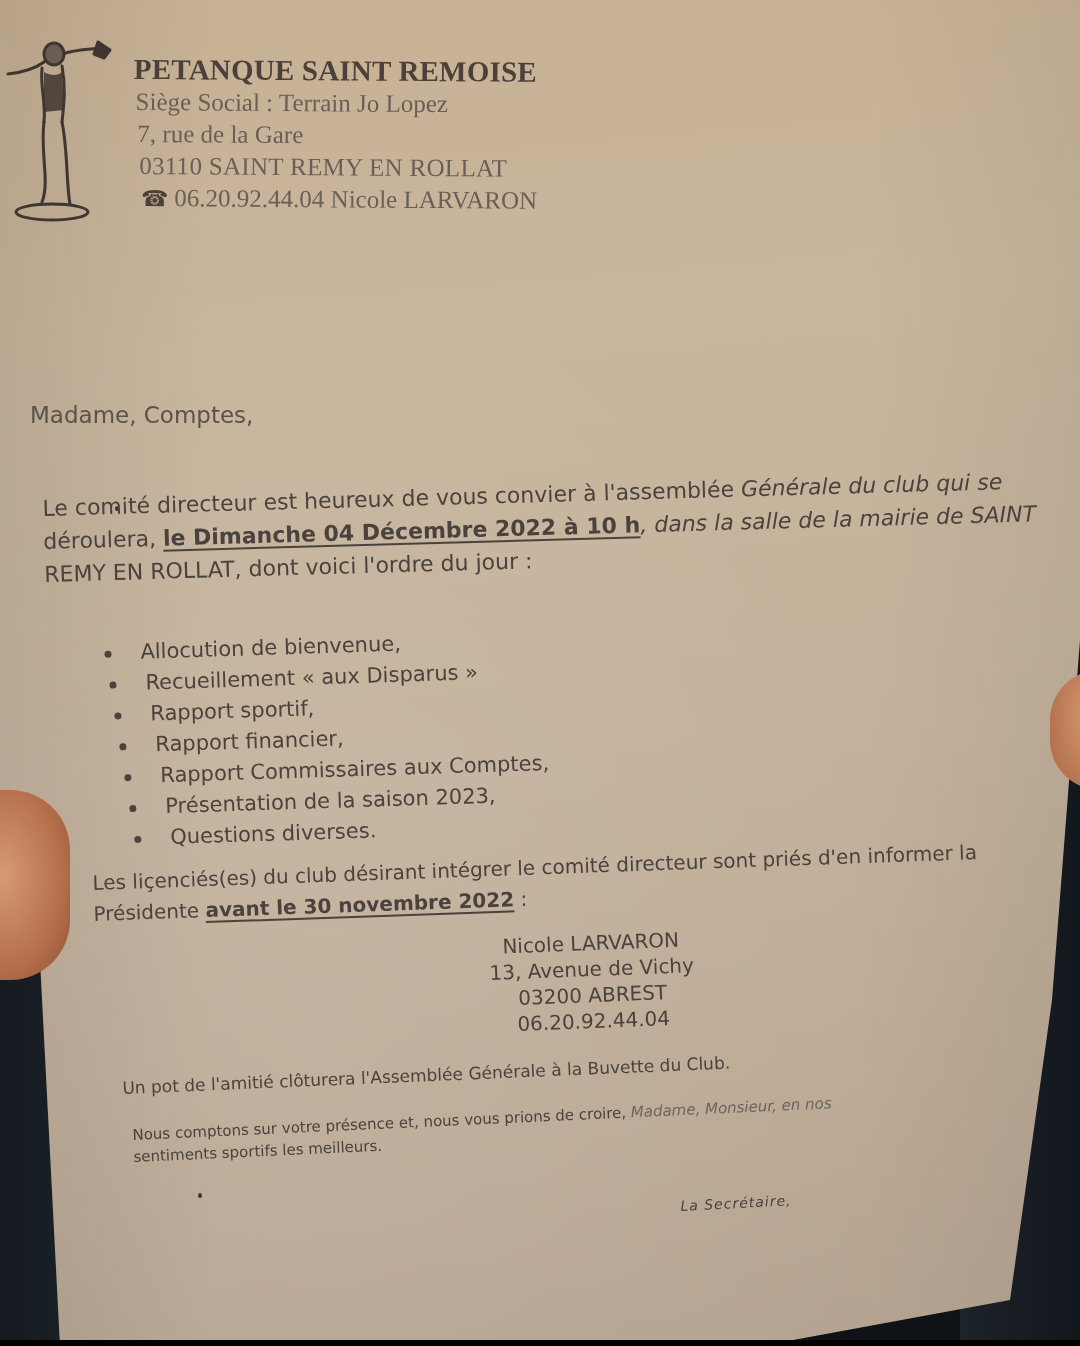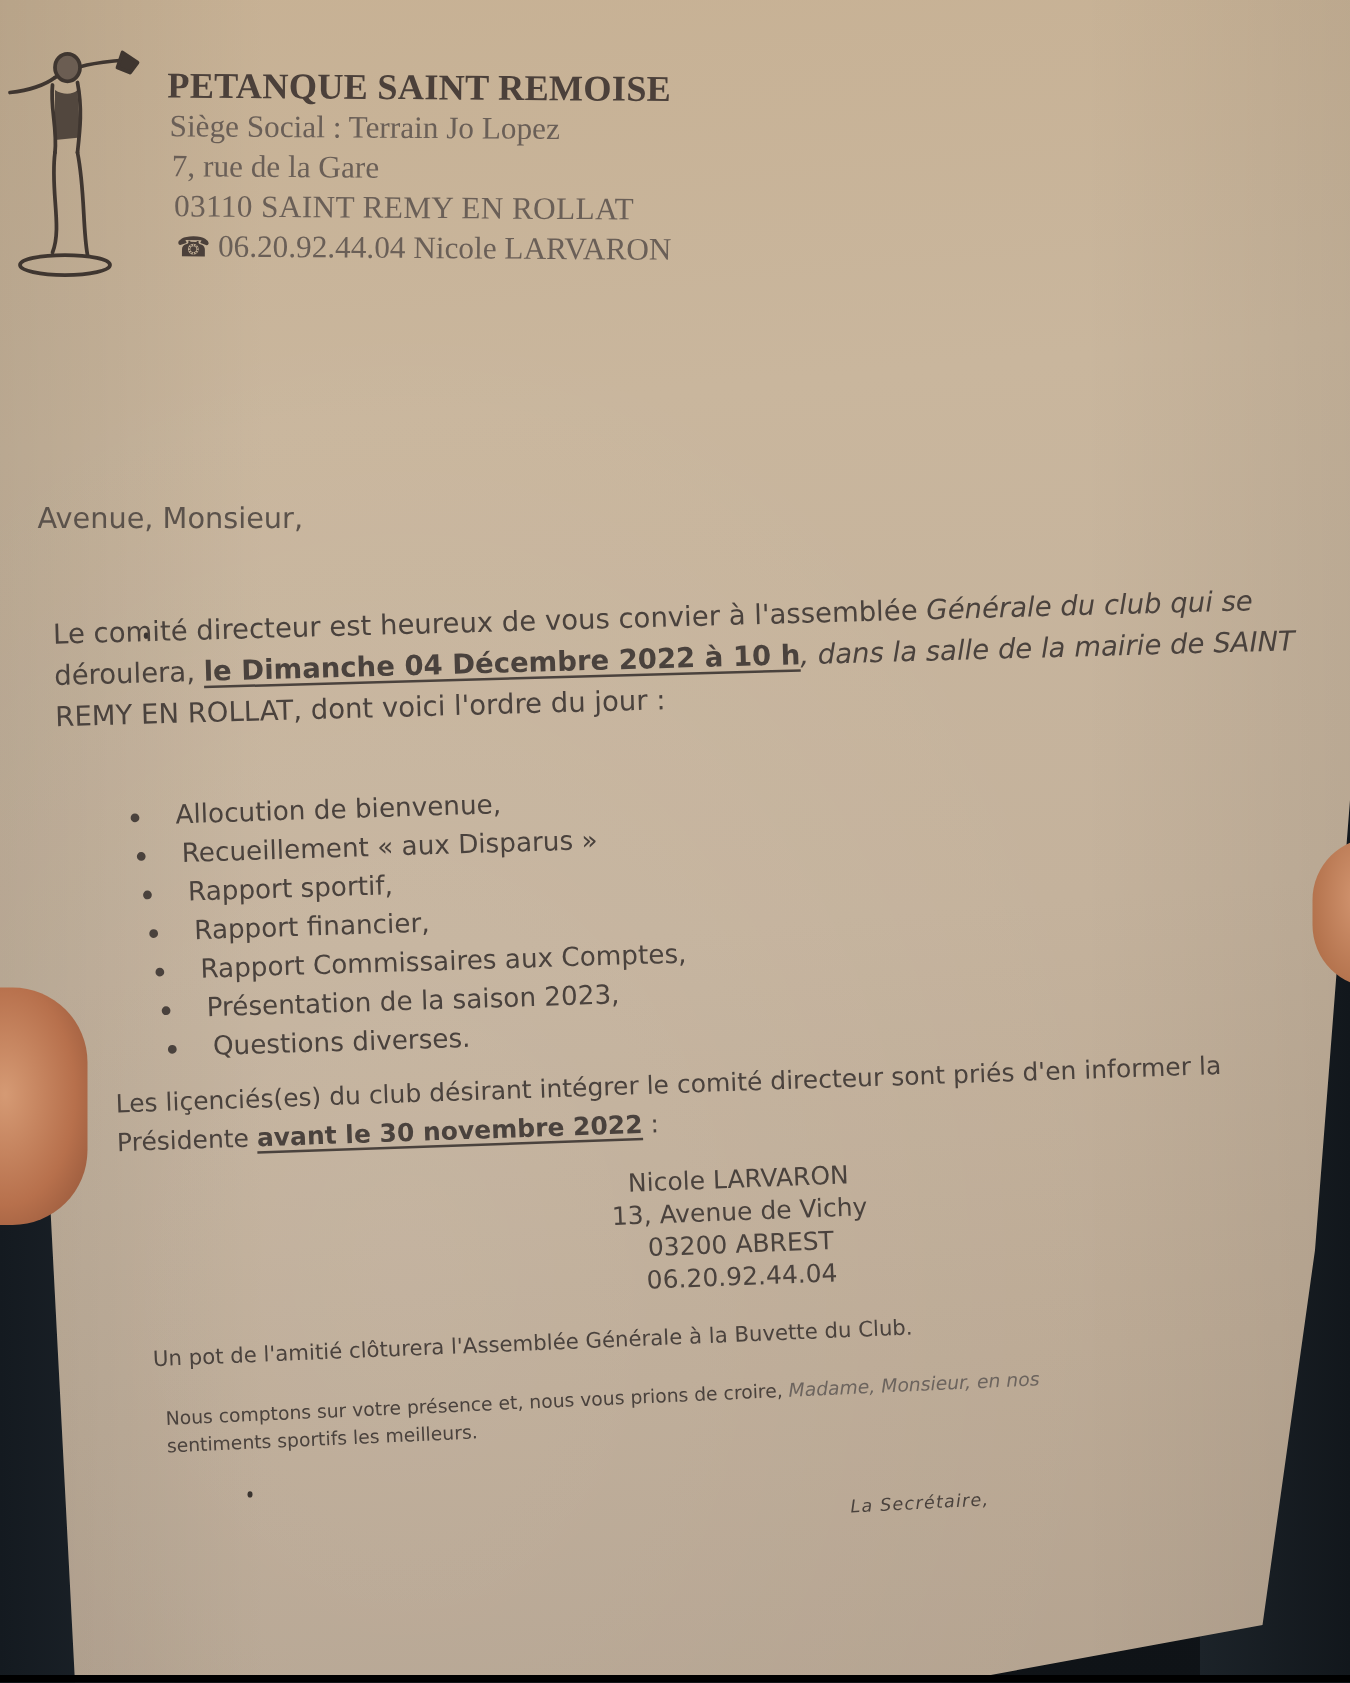--- a/index.html
+++ b/index.html
@@ -179,21 +179,21 @@
   <div class="letterhead">
     <div class="lh-title">PETANQUE SAINT REMOISE</div>
     <div class="lh-line l1">Siège Social : Terrain  Jo  Lopez</div>
     <div class="lh-line l2">7, rue de la Gare</div>
     <div class="lh-line l3">03110  SAINT REMY EN ROLLAT</div>
     <div class="lh-line l4">
       <span class="phone-icon">☎</span><span>06.20.92.44.04 Nicole LARVARON</span>
     </div>
   </div>
 
-  <div class="body-text salutation">Avenue, Monsieur,</div>
+  <div class="body-text salutation">Madame, Comptes,</div>
 
   <div class="dot-mark2"></div>
 
   <div class="body-text para1">
     <div class="p-line">
       <span>Le comité directeur est heureux  de vous convier à l'assemblée  </span><span class="italic">Générale du club qui se</span>
     </div>
     <div class="p-line">
       <span>déroulera, </span><span class="u-strong">le Dimanche 04 Décembre 2022 à 10 h</span><span class="italic">, dans la salle de la mairie de SAINT</span>
     </div>

